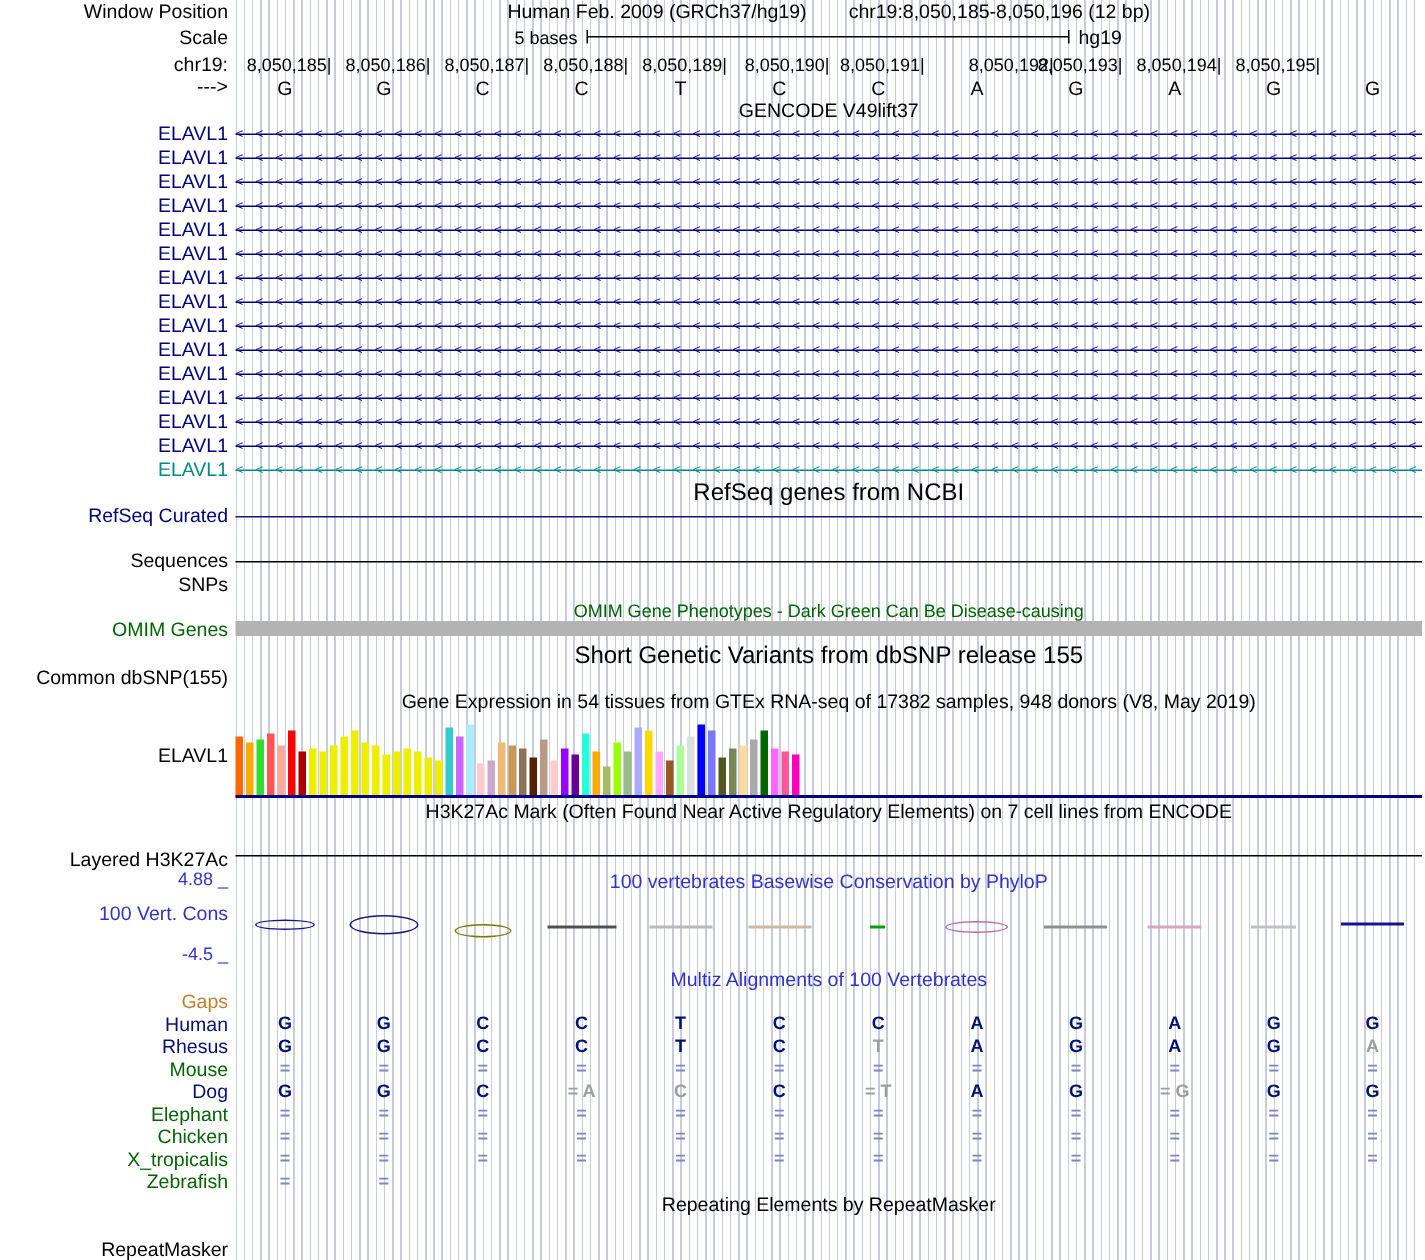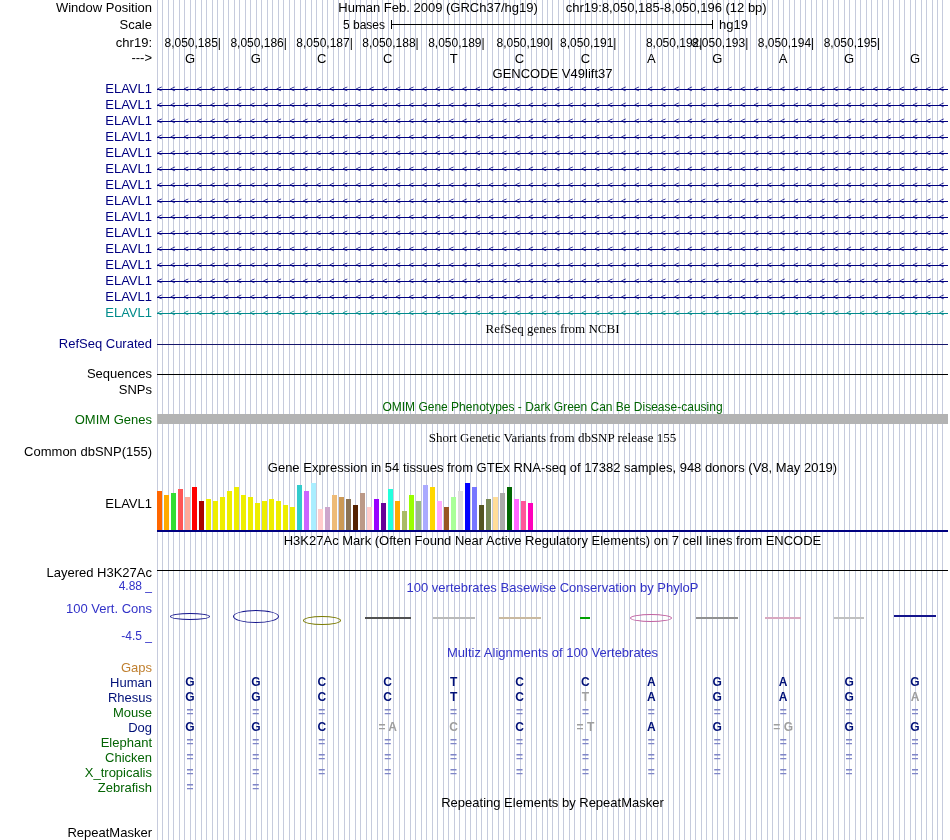--- a/index.html
+++ b/index.html
@@ -4,21 +4,21 @@
 <style>
   * { margin:0; padding:0; box-sizing:border-box; }
   html,body { background:#fff; }
   body { font-family:"Liberation Sans", sans-serif; }
   #app { position:relative; width:950px; height:840px; background:#fff; overflow:hidden; font-size:13px; color:#000; }
   #grid { position:absolute; left:157px; top:0; width:791px; height:840px;
           background:repeating-linear-gradient(to right, #c6cbdd 0 1px, transparent 1px 5.493px); }
   .gutter-label { position:absolute; left:0; width:152px; text-align:right; height:14px; line-height:14px;
                   font-size:13px; white-space:nowrap; }
   .title { position:absolute; left:157px; width:791px; text-align:center; height:14px; line-height:14px; white-space:nowrap; }
-  .small { font-size:13px;font-family:Liberation Serif, serif; }
+  .small { font-size:16px; }
   .blue  { color:#3232c8; }
   .green { color:#006400; }
   .navy  { color:#000080; }
   .tan   { color:#c08030; }
   .coord { position:absolute; top:36px; width:64px; text-align:right; font-size:12px; white-space:nowrap; }
   .base  { position:absolute; top:51px; width:65.92px; text-align:center; font-size:13px; }
   .glabel { position:absolute; left:0; width:152px; text-align:right; font-size:13px; height:16px; line-height:16px; }
   .gene-line { position:absolute; left:157px; width:791px; height:16px; overflow:hidden; white-space:nowrap;
                font-size:9px; line-height:16px; letter-spacing:8px;
                background-image:linear-gradient(currentColor,currentColor);

